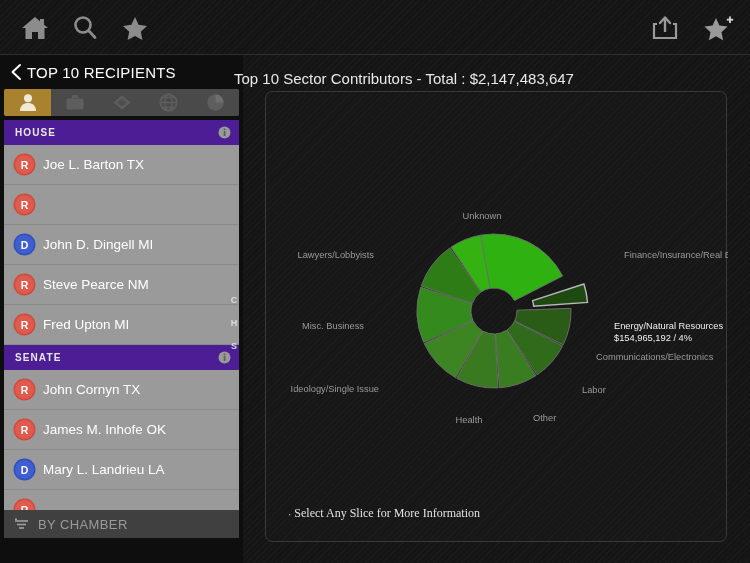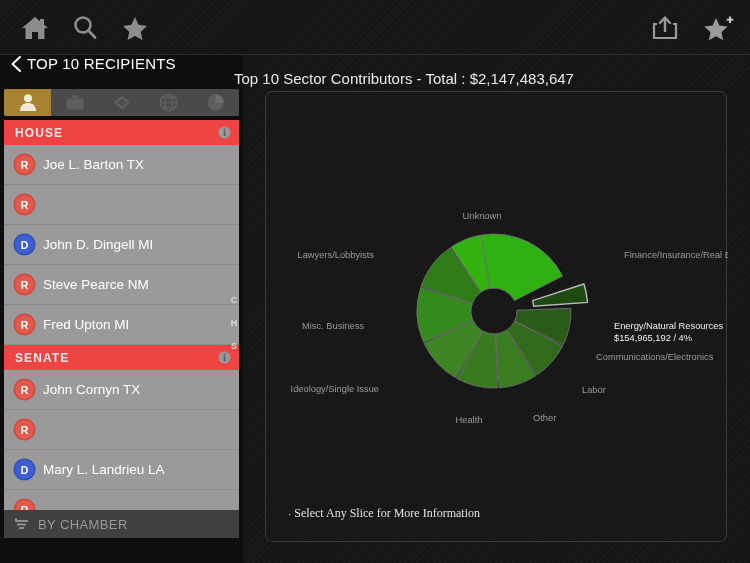--- a/index.html
+++ b/index.html
@@ -30,40 +30,40 @@
   .toolbar .right { position: absolute; right: 14px; top: 12px; display: flex; gap: 20px; align-items: center; }
   .tb-icon { width: 34px; height: 32px; display: flex; align-items: center; justify-content: center; cursor: pointer; }
   .tb-icon svg { display: block; }
 
   
   .sidebar {
     position: absolute; left: 0; top: 55px; width: 243px; height: 508px;
     background: #0e0e0e;
   }
   .sb-header {
-    height: 34px; display: flex; align-items: flex-start; padding-left: 10px;
+    height: 34px; display: flex; align-items: center; padding-left: 10px;
     color: #ffffff; font-size: 15px; letter-spacing: 0.2px;
   }
   .back-chevron { margin-right: 5px; display: inline-block; }
   .seg-bar {
     margin: 0 4px; height: 27px; display: flex;
     background: #4a4a4a; border-radius: 2px; overflow: hidden;
   }
   .seg {
     width: 47px; height: 27px; display: flex; align-items: center; justify-content: center;
     background: #4a4a4a; cursor: pointer;
   }
   .seg.sel { background: #a98230; }
   .seg .gl { display: block; }
   .seg-rest { flex: 1; background: #4a4a4a; }
 
   .list-wrap { position: absolute; left: 4px; top: 65px; width: 235px; height: 412px; overflow: hidden; }
   .sec-head {
-    height: 25px; background: #ef4444; color: #e8e8e8;
-    font-size: 12px; font-weight: bold; letter-spacing: 1.1px;
+    height: 25px; background: #4c1d95; color: #e8e8e8;
+    font-size: 10px; font-weight: bold; letter-spacing: 1.1px;
     display: flex; align-items: center; padding: 0 8px 0 11px; gap: 12px;
   }
   .sec-head .sp { flex: 1; }
   .row {
     height: 40px; background: #9a9a9a; border-bottom: 1px solid #8a8a8a;
     display: flex; align-items: center; padding-left: 11px;
     color: #ffffff; font-size: 13.5px; cursor: pointer;
   }
   .badge {
     width: 19px; height: 19px; border-radius: 50%;
@@ -240,20 +240,21 @@
           <rect x="5.7" y="5" width="1.7" height="5" fill="#5e5e5e"></rect>
           <rect x="5.7" y="2.5" width="1.7" height="1.7" fill="#5e5e5e"></rect>
         </svg>
       </div>
       <div class="row">
         <span class="badge R">R</span>
         <span class="row-name">John Cornyn TX</span>
       </div>
       <div class="row">
         <span class="badge R">R</span>
+        <span class="row-name">James M. Inhofe OK</span>
       </div>
       <div class="row">
         <span class="badge D">D</span>
         <span class="row-name">Mary L. Landrieu LA</span>
       </div>
       <div class="row">
         <span class="badge R">R</span>
         <span class="row-name"></span>
       </div>
     </div>

